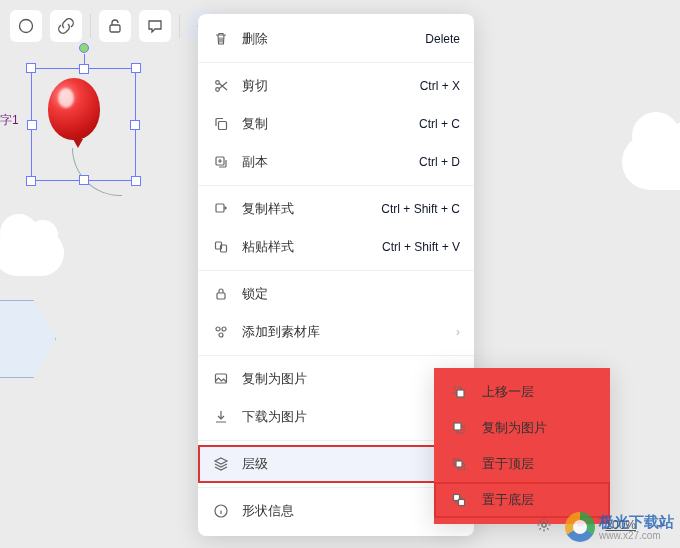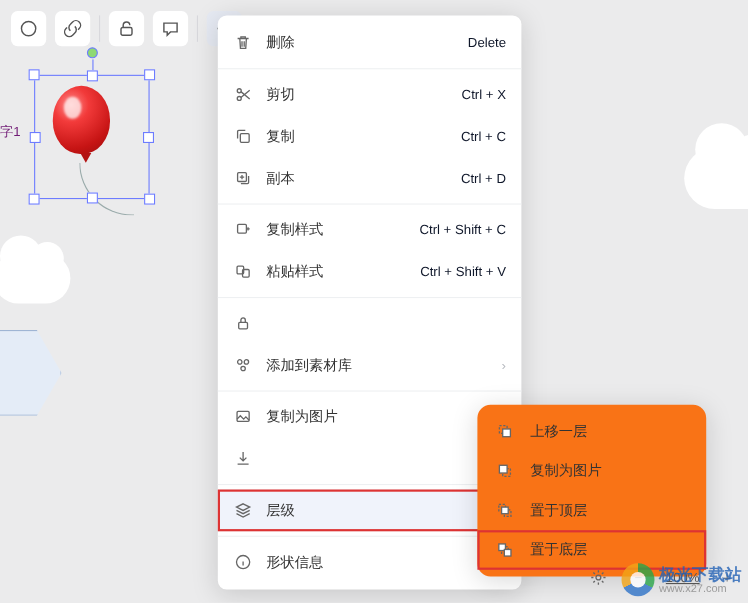--- a/index.html
+++ b/index.html
@@ -45,21 +45,21 @@
   .menu .sep { height: 1px; background: #eef0f2; margin: 4px 0; }
   .mi { display: flex; align-items: center; height: 38px; padding: 0 14px; font-size: 13px; color: #333; gap: 12px; position: relative; }
   .mi:hover, .mi.hover { background: #f0f3fb; }
   .mi .ico { width: 18px; height: 18px; display: flex; align-items: center; justify-content: center; color: #666; }
   .mi .lbl { flex: 1; }
   .mi .sc { font-size: 12px; color: #0f172a; }
   .mi .chev { font-size: 12px; color: #b6b9bf; }
   .mi.highlight { outline: 2px solid #d33; outline-offset: -2px; }
 
   
-  .submenu { position: absolute; left: 434px; top: 368px; width: 208px; background: #f97316; border-radius: 12px; box-shadow: 0 4px 24px rgba(0,0,0,.15); padding: 6px 0; }
+  .submenu { position: absolute; left: 434px; top: 368px; width: 176px; background: #ef4444; border-radius: 0; box-shadow: 0 4px 24px rgba(0,0,0,.15); padding: 6px 0; }
   .submenu .mi { height: 36px; padding: 0 16px; gap: 14px; }
   .submenu .mi.highlight { outline: 2px solid #d33; outline-offset: -2px; }
 
   
   .br-bar { position: absolute; right: 8px; bottom: 12px; display: flex; align-items: center; gap: 14px; font-size: 12px; color: #555; }
   .br-bar .bt { width: 22px; height: 22px; display: flex; align-items: center; justify-content: center; color: #666; }
   .zoomtxt { font-size: 12px; color: #555; text-decoration: underline; }
 
   
   .wm { position: absolute; right: 6px; bottom: 6px; display: flex; align-items: center; gap: 4px; opacity: .8; pointer-events: none; }
@@ -195,20 +195,21 @@
     <span class="sc">Ctrl + Shift + V</span>
   </div>
   <div class="sep"></div>
   <div class="mi">
     <span class="ico">
         <svg width="16" height="16" viewBox="0 0 16 16" fill="none" stroke="currentColor" stroke-width="1.2">
           <rect x="4" y="7" width="8" height="6" rx="1"></rect>
           <path d="M6 7V5a2 2 0 1 1 4 0v2"></path>
         </svg>
       </span>
+    <span class="lbl">锁定</span>
   </div>
   <div class="mi">
     <span class="ico">
         <svg width="16" height="16" viewBox="0 0 16 16" fill="none" stroke="currentColor" stroke-width="1.2">
           <circle cx="5" cy="5" r="2"></circle>
           <circle cx="11" cy="5" r="2"></circle>
           <circle cx="8" cy="11" r="2"></circle>
         </svg>
       </span>
     <span class="lbl">添加到素材库</span>
@@ -223,20 +224,21 @@
         </svg>
       </span>
     <span class="lbl">复制为图片</span>
   </div>
   <div class="mi">
     <span class="ico">
         <svg width="16" height="16" viewBox="0 0 16 16" fill="none" stroke="currentColor" stroke-width="1.2">
           <path d="M8 2v8M5 7l3 3 3-3M3 13h10"></path>
         </svg>
       </span>
+    <span class="lbl">下载为图片</span>
   </div>
   <div class="sep"></div>
   <div class="mi hover highlight">
     <span class="ico">
         <svg width="16" height="16" viewBox="0 0 16 16" fill="none" stroke="currentColor" stroke-width="1.2">
           <path d="M8 2l6 3-6 3-6-3z"></path>
           <path d="M2 8l6 3 6-3M2 11l6 3 6-3"></path>
         </svg>
       </span>
     <span class="lbl">层级</span>

